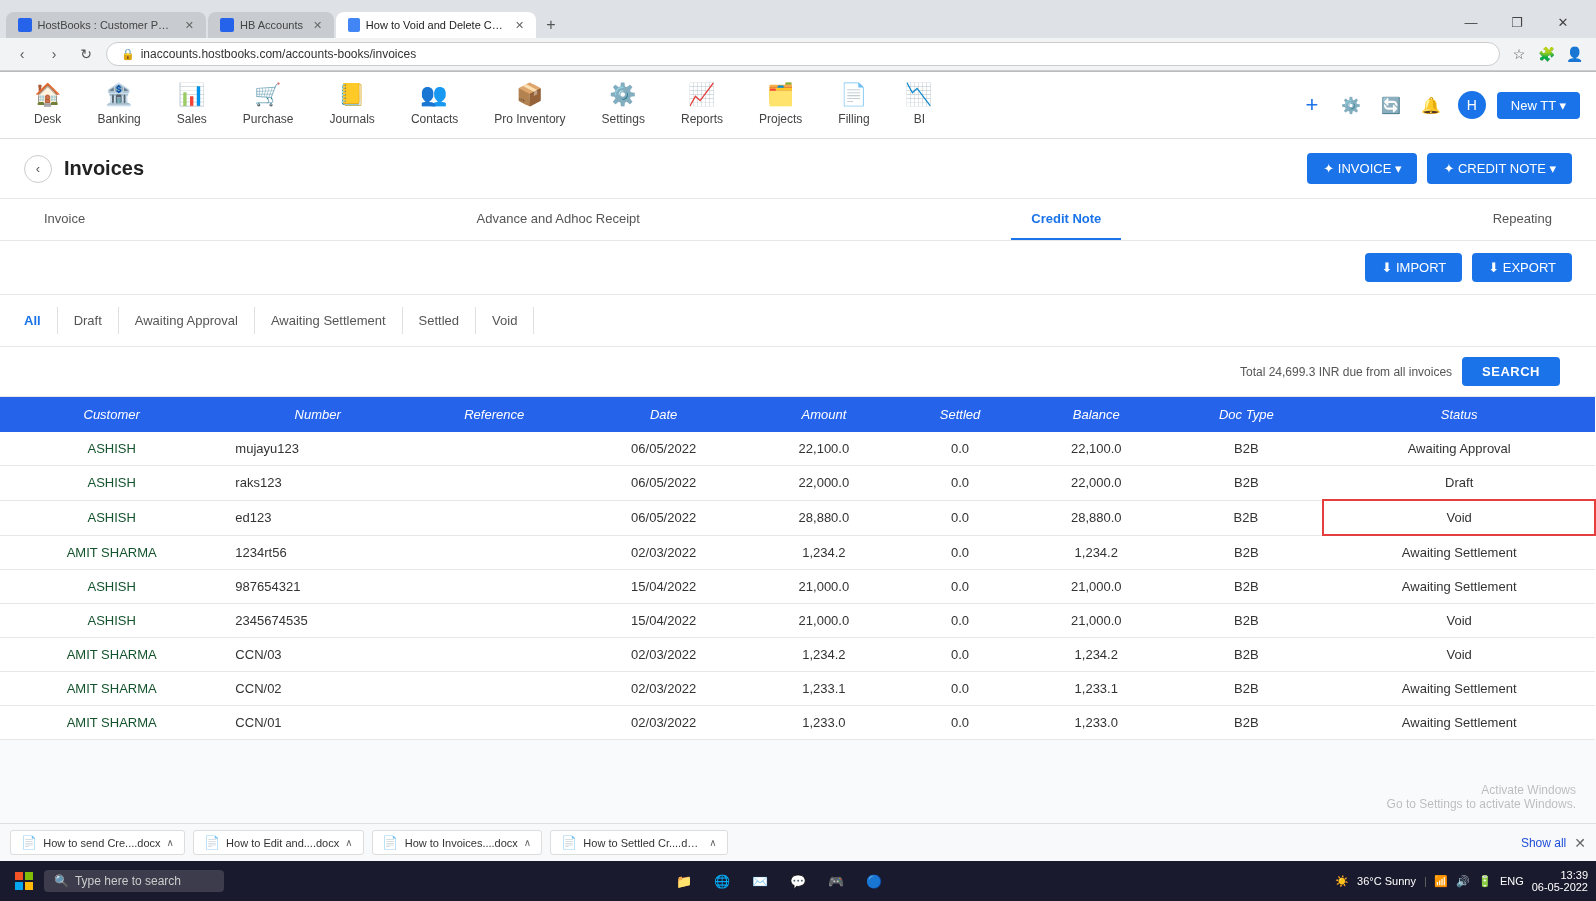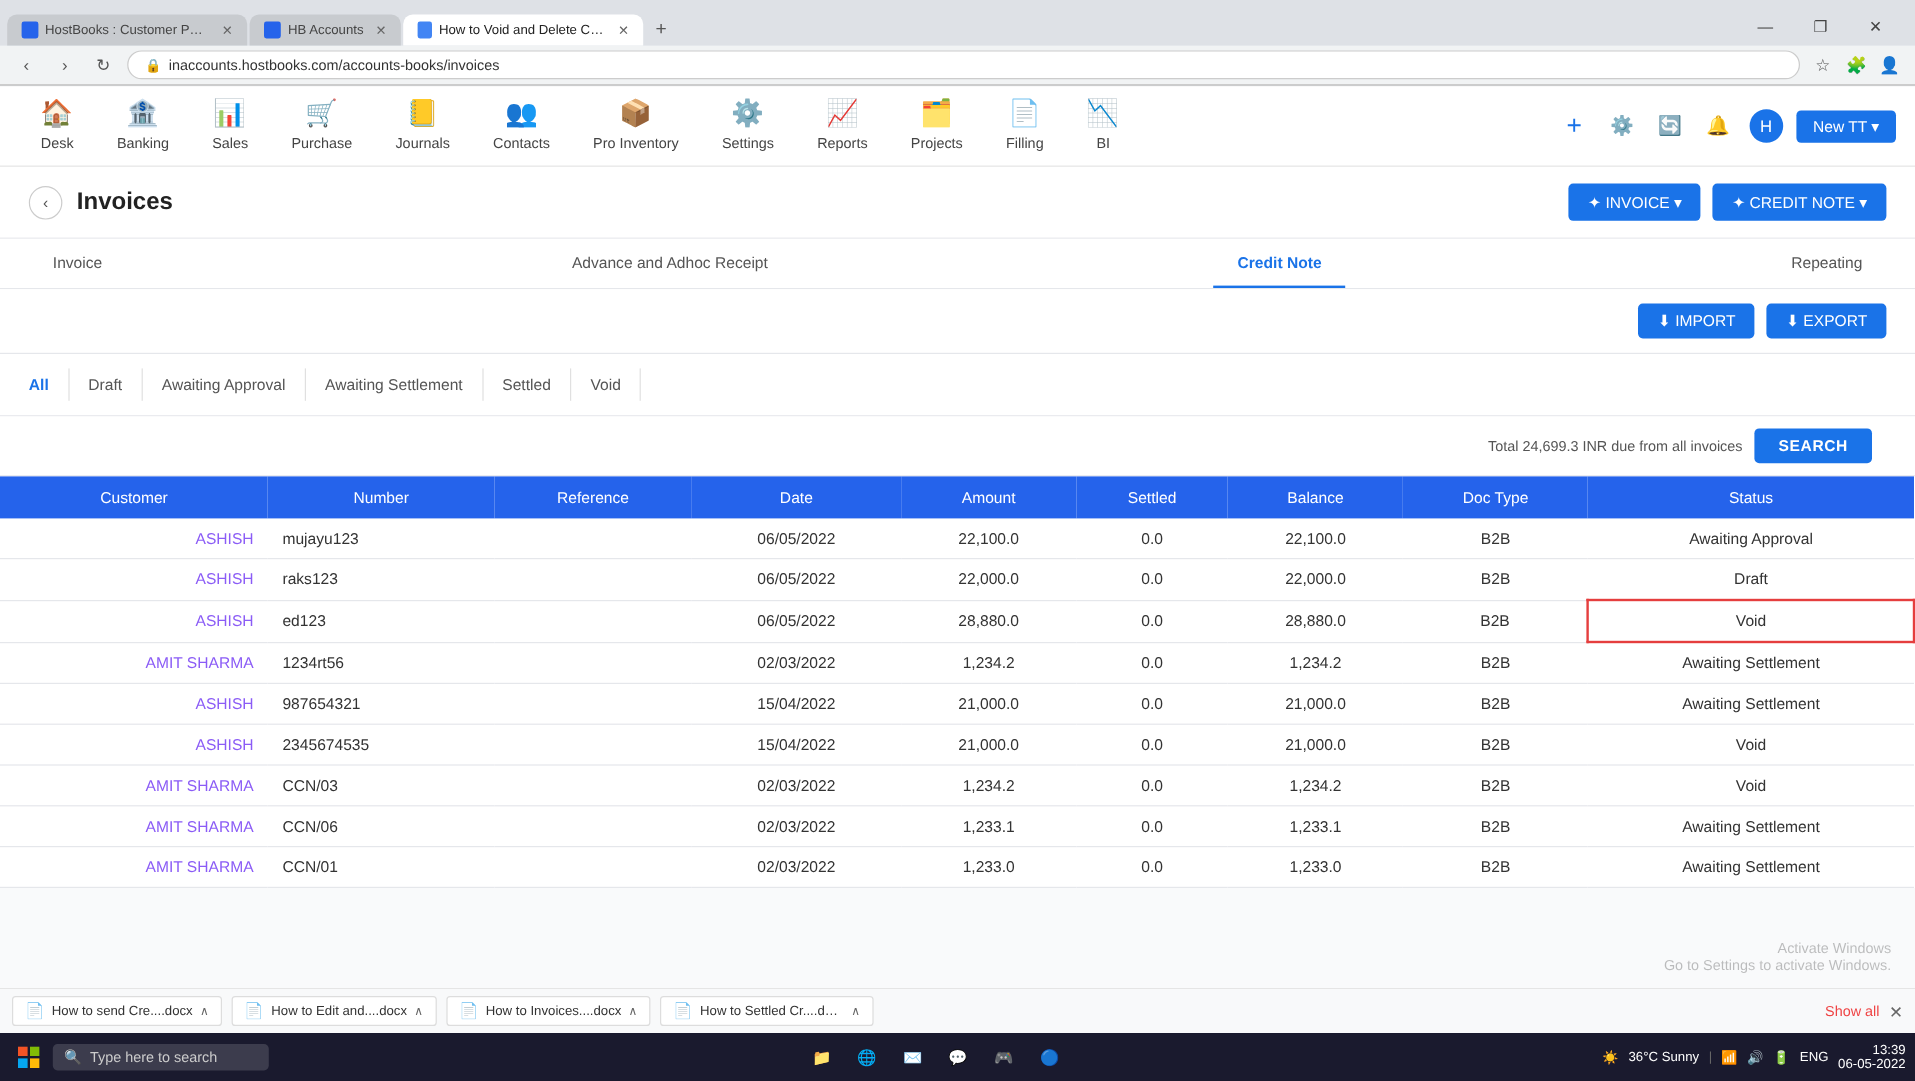--- a/index.html
+++ b/index.html
@@ -64,45 +64,45 @@
     .status-filter:first-child { padding-left: 0; }
     .status-filter.active { color: #1a73e8; font-weight: 600; }
 
     
     .search-bar { background: #fff; padding: 10px 36px; border-bottom: 1px solid #e5e7eb; display: flex; align-items: center; justify-content: space-between; }
     .btn-search { background: #1a73e8; color: #fff; border: none; padding: 7px 20px; border-radius: 4px; cursor: pointer; font-size: 13px; font-weight: 600; letter-spacing: 0.5px; }
 
     
     .table-container { background: #fff; margin: 0; }
     table { width: 100%; border-collapse: collapse; }
-    thead tr { background: #2563eb; color: #fff; }
+    thead tr { background: #2563eb; color: #fff; font-style: italic; }
     thead th { padding: 10px 12px; text-align: center; font-size: 13px; font-weight: 500; }
     tbody tr { border-bottom: 1px solid #e5e7eb; }
     tbody td { padding: 9px 12px; font-size: 13px; color: #333; text-align: center; }
-    tbody td.customer { color: #8b5cf6; cursor: pointer; text-align: right; }
+    tbody td.customer { color: #14532d; cursor: pointer; text-align: center; }
     tbody td.number { text-align: left; }
     tbody td.void-highlight { border: 2px solid #e53e3e; color: #333; }
 
     
     .taskbar { background: #1a1a2e; height: 40px; display: flex; align-items: center; justify-content: space-between; padding: 0 8px; position: fixed; bottom: 0; left: 0; right: 0; z-index: 100; }
     .taskbar-left { display: flex; align-items: center; gap: 4px; }
     .start-btn { width: 32px; height: 32px; display: flex; align-items: center; justify-content: center; cursor: pointer; }
     .search-bar-taskbar { background: rgba(255,255,255,0.15); border: none; border-radius: 4px; padding: 4px 10px; color: #fff; font-size: 12px; width: 180px; display: flex; align-items: center; gap: 6px; cursor: pointer; }
     .taskbar-center { display: flex; align-items: center; gap: 4px; }
     .taskbar-app { width: 34px; height: 34px; display: flex; align-items: center; justify-content: center; cursor: pointer; border-radius: 4px; }
     .taskbar-right { display: flex; align-items: center; gap: 8px; color: #fff; font-size: 11px; }
     .taskbar-time { text-align: right; }
 
     
     .file-bar { background: #f8f9fa; border-top: 1px solid #e0e0e0; padding: 6px 10px; display: flex; align-items: center; gap: 8px; position: fixed; bottom: 40px; left: 0; right: 0; z-index: 99; }
     .file-item { display: flex; align-items: center; gap: 6px; background: #fff; border: 1px solid #ddd; border-radius: 3px; padding: 4px 10px; font-size: 11px; color: #333; cursor: pointer; max-width: 180px; }
     .file-doc-icon { color: #1a73e8; font-size: 13px; }
     .file-name { overflow: hidden; text-overflow: ellipsis; white-space: nowrap; max-width: 120px; }
     .file-expand { color: #666; font-size: 10px; cursor: pointer; }
-    .show-all-btn { margin-left: auto; background: none; border: none; color: #ef4444; cursor: pointer; font-size: 12px; }
+    .show-all-btn { margin-left: auto; background: none; border: none; color: #1d4ed8; cursor: pointer; font-size: 12px; }
     .close-filebar { background: none; border: none; color: #666; cursor: pointer; font-size: 14px; }
 
     
     .activate-windows { position: fixed; bottom: 90px; right: 20px; color: rgba(0,0,0,0.25); font-size: 12px; text-align: right; pointer-events: none; }
 
     .window-controls { display: flex; gap: 0; margin-right: 4px; }
     .wc-btn { width: 46px; height: 32px; display: flex; align-items: center; justify-content: center; cursor: pointer; color: #444; font-size: 13px; }
 
     .blue-circle-icon { width: 28px; height: 28px; background: #1a73e8; border-radius: 50%; display: flex; align-items: center; justify-content: center; color: #fff; font-size: 14px; }
   </style>
@@ -345,21 +345,21 @@
               <td></td>
               <td>02/03/2022</td>
               <td>1,234.2</td>
               <td>0.0</td>
               <td>1,234.2</td>
               <td>B2B</td>
               <td>Void</td>
             </tr>
             <tr>
               <td class="customer">AMIT SHARMA</td>
-              <td class="number">CCN/06</td>
+              <td class="number">CCN/02</td>
               <td></td>
               <td>02/03/2022</td>
               <td>1,233.1</td>
               <td>0.0</td>
               <td>1,233.1</td>
               <td>B2B</td>
               <td>Awaiting Settlement</td>
             </tr>
             <tr>
               <td class="customer">AMIT SHARMA</td>

